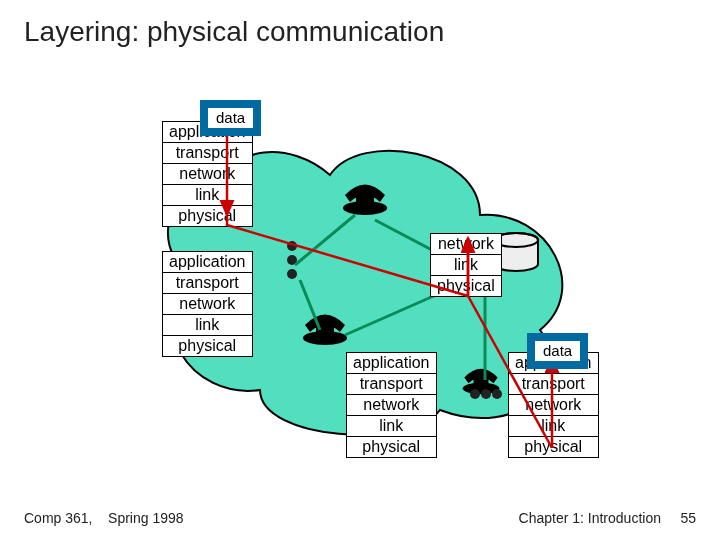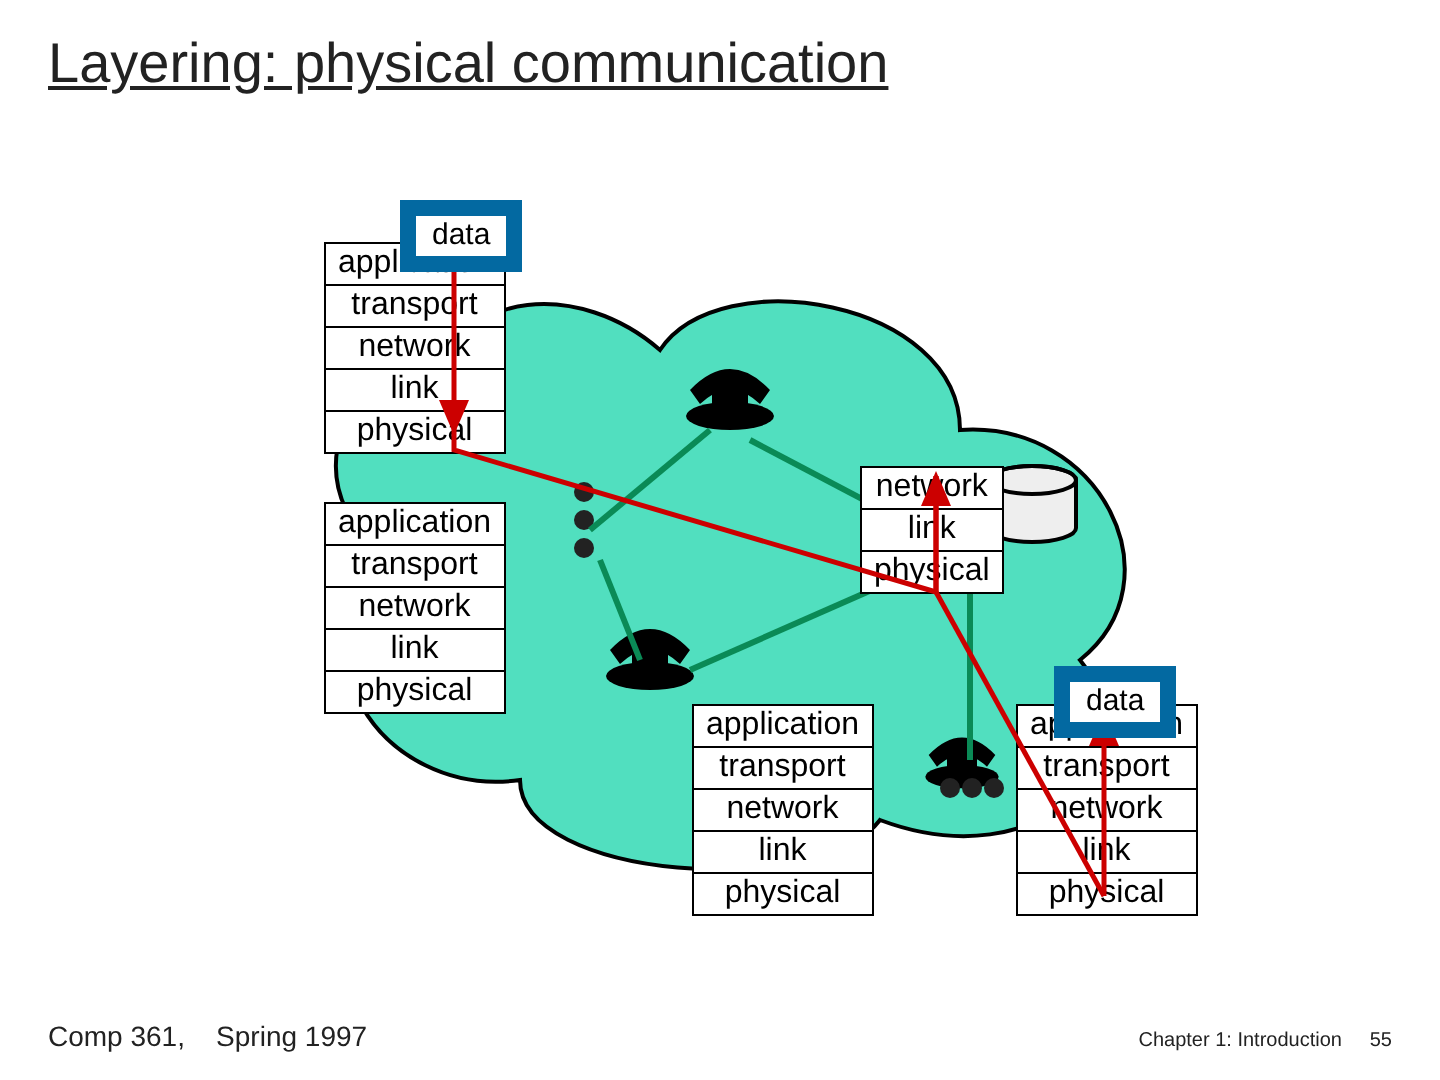--- a/index.html
+++ b/index.html
@@ -11,21 +11,20 @@
     background: #fff;
     position: relative;
     overflow: hidden;
   }
   .title {
     position: absolute;
     left: 24px;
     top: 16px;
     font-size: 28px;
     color: #222;
-    text-decoration: underline;
     font-family: Arial, Helvetica, sans-serif;
   }
   .cloud {
     position: absolute;
     left: 150px;
     top: 120px;
     width: 430px;
     height: 330px;
   }
   .stack {
@@ -60,21 +59,21 @@
     left: 24px;
     bottom: 14px;
     font-size: 14px;
     color: #222;
     font-family: Arial, Helvetica, sans-serif;
   }
   .footer-right {
     position: absolute;
     right: 24px;
     bottom: 14px;
-    font-size: 10px;
+    font-size: 14px;
     color: #222;
     font-family: Arial, Helvetica, sans-serif;
     margin-top: 35px;
   }
   svg { display: block; }
 </style>
 </head>
 <body>
 
 <div class="title">Layering: physical communication</div>
@@ -190,18 +189,18 @@
   <line x1="468" y1="296" x2="468" y2="238" stroke="#c00" stroke-width="2.5" marker-end="url(#arrRed)"></line>
 
   <line x1="468" y1="238" x2="468" y2="296" stroke="#c00" stroke-width="2.5"></line>
 
   <path d="M468,296 L552,448" fill="none" stroke="#c00" stroke-width="2.5"></path>
   <line x1="552" y1="448" x2="552" y2="358" stroke="#c00" stroke-width="2.5" marker-end="url(#arrRed)"></line>
 </svg>
 
 <div class="footer-left">
   <span>Comp 361,</span>&nbsp;&nbsp;&nbsp;
-  <span>Spring 1997</span>
+  <span>Spring 1998</span>
 </div>
 <div class="footer-right">
   <span>Chapter 1: Introduction</span>&nbsp;&nbsp;&nbsp;&nbsp;
   <span>55</span>
 </div>
 
 </body></html>

